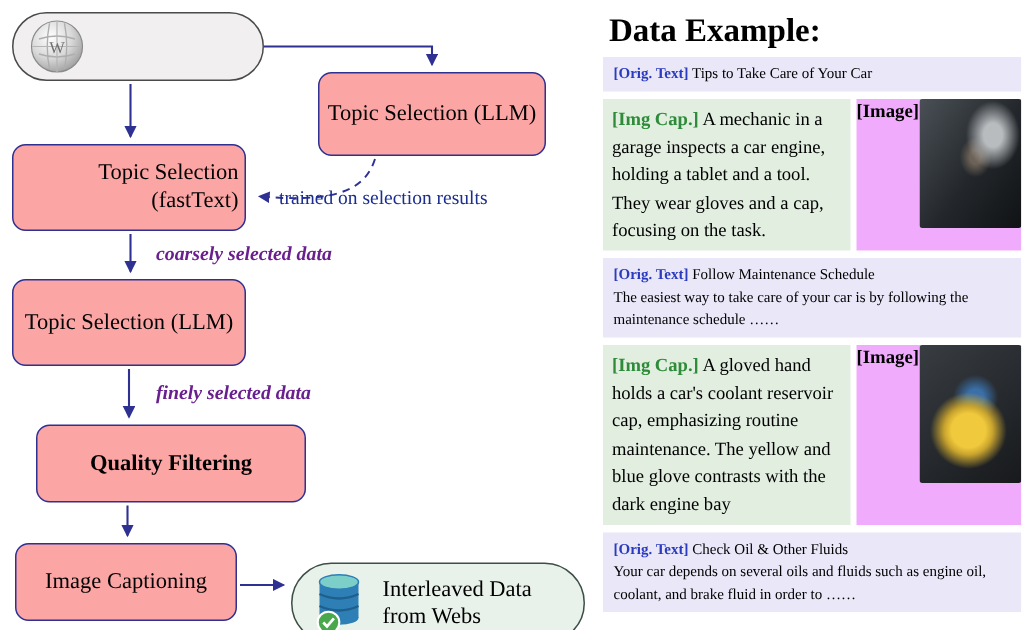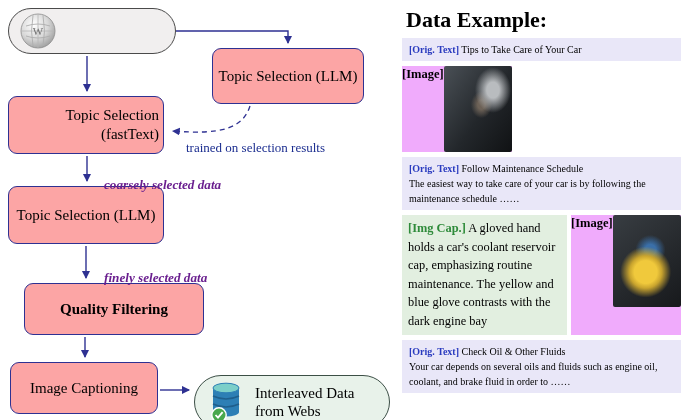--- a/index.html
+++ b/index.html
@@ -9,21 +9,21 @@
   .node{position:absolute;background:#fca5a5;border:1.4px solid #2e3192;border-radius:9px;
         display:flex;align-items:center;justify-content:center;text-align:center;
         font-size:15px;line-height:1.25;padding:4px;box-sizing:border-box;}
   .corpus{position:absolute;left:8px;top:8px;width:168px;height:46px;background:#f1efef;
           border:1.4px solid #4a4a4a;border-radius:23px;display:flex;align-items:center;
           gap:6px;padding:2px 10px;box-sizing:border-box;font-size:15px;}
   .outbox{position:absolute;left:194px;top:375px;width:196px;height:54px;background:#e8f2ea;
           border:1.5px solid #3c4f46;border-radius:27px;display:flex;align-items:center;
           gap:8px;padding:4px 10px 4px 12px;box-sizing:border-box;font-size:15px;line-height:1.2;}
   .arrowsvg{position:absolute;left:0;top:0;pointer-events:none;}
-  .edge-label{position:absolute;font-size:13.2px;font-weight:bold;font-style:italic;color:#6a1f8f;white-space:nowrap;margin-top:16px;}
+  .edge-label{position:absolute;font-size:13.2px;font-weight:bold;font-style:italic;color:#6a1f8f;white-space:nowrap;}
   .edge-label.navy{color:#1b2d8f;font-weight:normal;font-style:normal;font-size:13px;}
   .dbwrap{position:relative;width:40px;height:44px;flex:0 0 auto;}
   
   .panel{position:absolute;left:402px;top:0;width:279px;height:420px;display:flex;flex-direction:column;}
   .panel h2{margin:7px 0 5px 4px;font-size:22px;font-weight:bold;}
   .rows{display:flex;flex-direction:column;gap:5px;}
   .row-orig{background:#e9e7f8;padding:4px 7px;font-size:10px;line-height:1.5;}
   .row-cap{display:flex;gap:4px;}
   .cap-text{background:#e2efe0;padding:4px 6px;font-size:12.4px;line-height:1.5;flex:1;}
   .img-col{width:110px;flex:0 0 auto;display:flex;flex-direction:row;align-items:flex-start;background:#f0abfc;}
@@ -121,20 +121,24 @@
   <div class="panel">
     <h2>Data Example:</h2>
     <div class="rows">
 
       <div class="row-orig">
         <span class="lbl-blue">[Orig. Text]</span>
         <span>Tips to Take Care of Your Car</span>
       </div>
 
       <div class="row-cap">
+        <div class="cap-text">
+          <span class="lbl-green">[Img Cap.]</span>
+          <span>A mechanic in a garage inspects a car engine, holding a tablet and a tool. They wear gloves and a cap, focusing on the task.</span>
+        </div>
         <div class="img-col">
           <div class="img-label">[Image]</div>
           <div class="photo photo1"></div>
         </div>
       </div>
 
       <div class="row-orig">
         <div>
           <span class="lbl-blue">[Orig. Text]</span>
           <span>Follow Maintenance Schedule</span>

